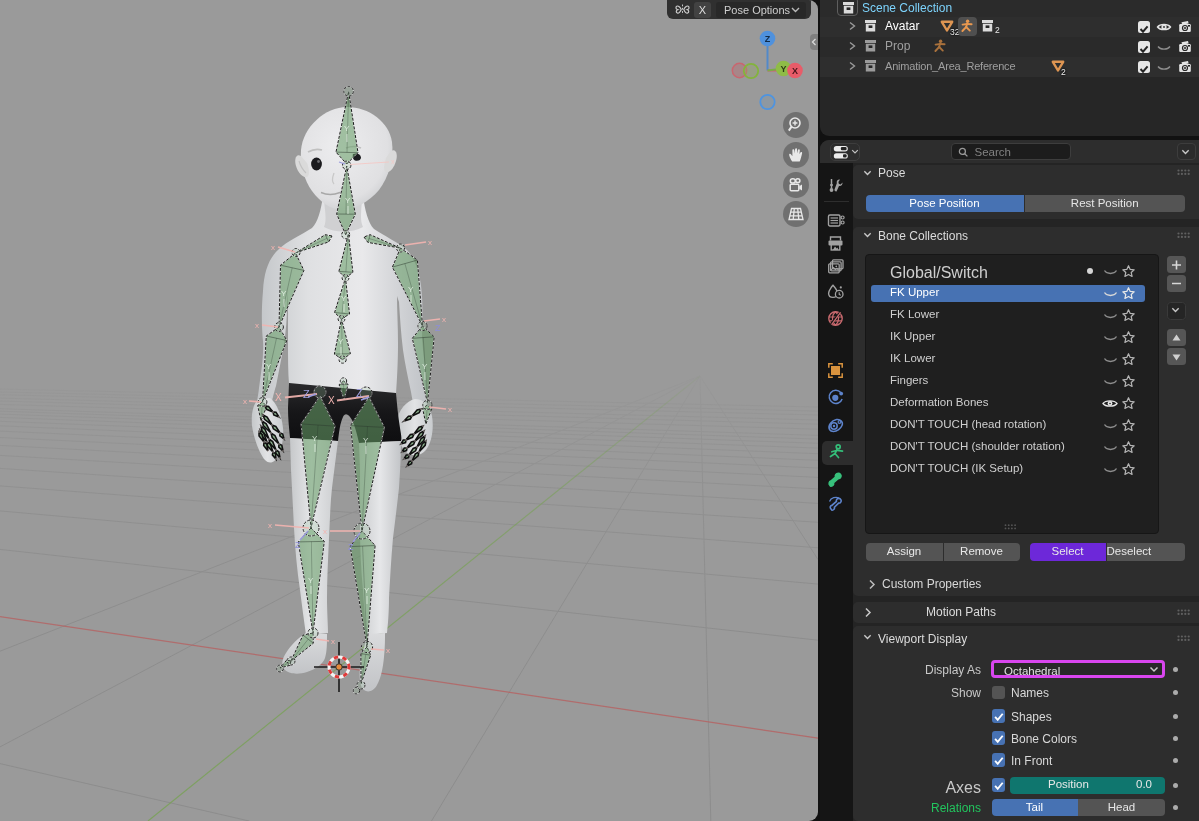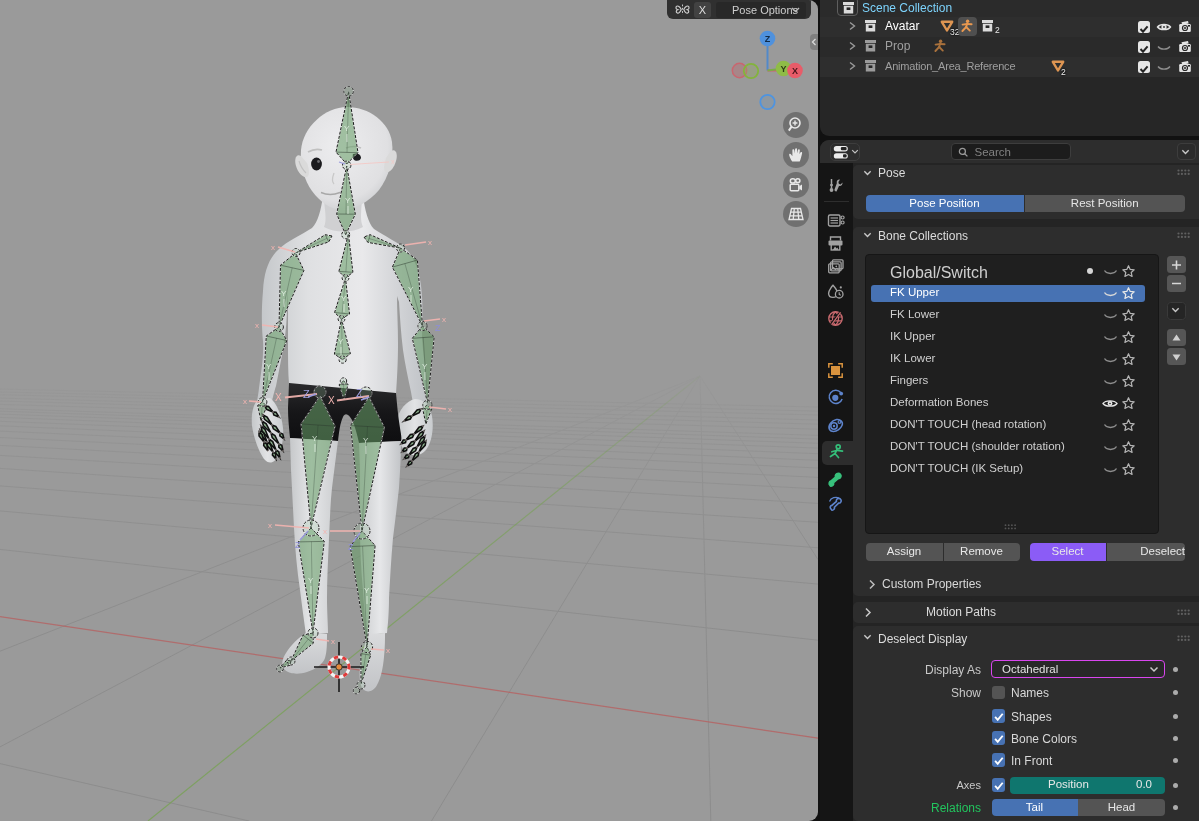--- a/index.html
+++ b/index.html
@@ -385,21 +385,21 @@
         <circle cx="339" cy="667" r="10" fill="none" stroke="#e03a3a" stroke-width="3" stroke-dasharray="4.36 4.36" stroke-dashoffset="2"></circle>
         <circle cx="339" cy="667" r="3.2" fill="#e78a3a" stroke="#333" stroke-width="1"></circle>
       </g>
 </svg>
 <div style="position:absolute;left:667px;top:0;width:143.5px;height:19px;background:#303030;border-radius:0 0 6px 6px">
 <svg width="17" height="15" viewBox="0 0 17 15" style="position:absolute;left:7px;top:2px">
         <path d="M7.2,7.5 C6.2,5.2 4.2,3.4 2.8,4.2 C1.4,5 1.8,7.2 3.6,7.7 C2,8.2 1.8,10.4 3.3,11 C4.8,11.6 6.4,9.8 7.2,7.5 Z M9.8,7.5 C10.8,5.2 12.8,3.4 14.2,4.2 C15.6,5 15.2,7.2 13.4,7.7 C15,8.2 15.2,10.4 13.7,11 C12.2,11.6 10.6,9.8 9.8,7.5 Z" fill="none" stroke="#c9c9c9" stroke-width="1.2"></path>
         <line x1="8.5" y1="2.5" x2="8.5" y2="12.5" stroke="#c9c9c9" stroke-width="1" stroke-dasharray="1.8 1.5"></line>
       </svg>
 <div style="position:absolute;left:27px;top:1.5px;width:17px;height:16px;background:#424242;border-radius:3px;color:#dedede;font-size:11px;text-align:center;line-height:16px">X</div>
-<div style="position:absolute;left:49px;top:1.5px;width:90px;height:16px;background:#282828;border-radius:3px;color:#cfcfcf;font-size:11px;line-height:16px"><span style="margin-left:16px">Pose Options</span><svg width="9" height="6" viewBox="0 0 9 6" style="position:absolute;right:6px;top:5.5px">
+<div style="position:absolute;left:49px;top:1.5px;width:90px;height:16px;background:#282828;border-radius:3px;color:#cfcfcf;font-size:11px;line-height:16px"><span style="margin-left:8px">Pose Options</span><svg width="9" height="6" viewBox="0 0 9 6" style="position:absolute;right:6px;top:5.5px">
           <path d="M1,1 L4.5,4.5 L8,1" fill="none" stroke="#bbb" stroke-width="1.4"></path>
         </svg></div>
 </div>
 <svg width="90" height="110" viewBox="0 0 90 110" style="position:absolute;left:723px;top:16px">
 <line x1="44.5" y1="54.5" x2="44.5" y2="22.5" stroke="#5289c9" stroke-width="2"></line>
 <line x1="44.5" y1="54.5" x2="72" y2="54.5" stroke="#d35e6d" stroke-width="2"></line>
 <line x1="44.5" y1="54.5" x2="60.5" y2="52.5" stroke="#7aac48" stroke-width="2"></line>
 <circle cx="16.5" cy="54.5" r="7.2" fill="#b2777c" fill-opacity="0.55" stroke="#c9666f" stroke-width="1.5"></circle>
 <circle cx="28" cy="55" r="7.2" fill="#96a568" fill-opacity="0.4" stroke="#83b43c" stroke-width="1.8"></circle>
 <circle cx="44.5" cy="86" r="7.2" fill="#7d96ad" fill-opacity="0.4" stroke="#4e94e0" stroke-width="1.8"></circle>
@@ -768,22 +768,22 @@
     <path d="M1.5,1.5 L5,5 L8.5,1.5" fill="none" stroke="#c8c8c8" stroke-width="1.5"></path>
   </svg>
 <div style="position:absolute;left:1166.5px;top:328.5px;width:19px;height:17.5px;background:#565656;border-radius:3.5px"></div>
 <div style="position:absolute;left:1166.5px;top:347.5px;width:19px;height:17.5px;background:#565656;border-radius:3.5px"></div>
 <svg width="19" height="38" viewBox="0 0 19 38" style="position:absolute;left:1166.5px;top:328.5px">
     <path d="M9.5,5.5 L13.5,11.5 L5.5,11.5 Z" fill="#d0d0d0"></path>
     <path d="M9.5,31.5 L5.5,25.5 L13.5,25.5 Z" fill="#d0d0d0"></path>
   </svg>
 <div style="position:absolute;left:865.5px;top:543px;width:77px;height:18px;background:#545454;border-radius:4px 0 0 4px;color:#e8e8e8;font-size:11.5px;text-align:center;line-height:17.5px">Assign</div>
 <div style="position:absolute;left:943.5px;top:543px;width:76px;height:18px;background:#545454;border-radius:0 4px 4px 0;color:#e8e8e8;font-size:11.5px;text-align:center;line-height:17.5px">Remove</div>
-<div style="position:absolute;left:1029.5px;top:543px;width:76px;height:18px;background:#8b5cf6;border-radius:4px 0 0 4px;color:#e8e8e8;font-size:11.5px;text-align:center;line-height:17.5px">Select</div>
-<div style="position:absolute;left:1106.5px;top:543px;width:78.5px;height:18px;background:#545454;border-radius:0 4px 4px 0;color:#e8e8e8;font-size:11.5px;text-align:right;line-height:17.5px">Deselect</div>
+<div style="position:absolute;left:1029.5px;top:543px;width:76px;height:18px;background:#6d28d9;border-radius:4px 0 0 4px;color:#e8e8e8;font-size:11.5px;text-align:center;line-height:17.5px">Select</div>
+<div style="position:absolute;left:1106.5px;top:543px;width:78.5px;height:18px;background:#545454;border-radius:0 4px 4px 0;color:#e8e8e8;font-size:11.5px;text-align:left;line-height:17.5px">Deselect</div>
 <svg width="8" height="11" viewBox="0 0 8 11" style="position:absolute;left:868px;top:578.5px">
     <path d="M2,1.5 L6,5.5 L2,9.5" fill="none" stroke="#bdbdbd" stroke-width="1.5"></path>
   </svg>
 <div style="position:absolute;left:882px;top:577px;font-size:12px;color:#d8d8d8">Custom Properties</div>
 <div style="position:absolute;left:852.5px;top:602px;width:346.5px;height:20.5px;background:#2d2d2d;border-radius:5px 0 0 5px"></div>
 <svg width="8" height="11" viewBox="0 0 8 11" style="position:absolute;left:864px;top:607px">
     <path d="M2,1.5 L6,5.5 L2,9.5" fill="none" stroke="#c9c9c9" stroke-width="1.5"></path>
   </svg>
 <div style="position:absolute;left:926px;top:605px;font-size:12px;color:#dcdcdc">Motion Paths</div>
 <svg width="14" height="7" viewBox="0 0 14 7" style="position:absolute;left:1177px;top:608.5px">
@@ -793,33 +793,33 @@
     <circle cx="11.7" cy="1.5" r="1.1" fill="#606060"></circle>
     <circle cx="1.5" cy="4.9" r="1.1" fill="#606060"></circle>
     <circle cx="4.9" cy="4.9" r="1.1" fill="#606060"></circle>
     <circle cx="8.3" cy="4.9" r="1.1" fill="#606060"></circle>
     <circle cx="11.7" cy="4.9" r="1.1" fill="#606060"></circle>
   </svg>
 <div style="position:absolute;left:852.5px;top:625.5px;width:346.5px;height:195.5px;background:#2d2d2d;border-radius:5px 0 0 5px"></div>
 <svg width="9" height="6.3" viewBox="0 0 10 7" style="position:absolute;left:863px;top:633.5px">
     <path d="M1.5,1.5 L5,5 L8.5,1.5" fill="none" stroke="#c9c9c9" stroke-width="1.5"></path>
   </svg>
-<div style="position:absolute;left:878px;top:631.5px;font-size:12px;color:#dcdcdc">Deselect Display</div>
+<div style="position:absolute;left:878px;top:631.5px;font-size:12px;color:#dcdcdc">Viewport Display</div>
 <svg width="14" height="7" viewBox="0 0 14 7" style="position:absolute;left:1177px;top:634.5px">
     <circle cx="1.5" cy="1.5" r="1.1" fill="#606060"></circle>
     <circle cx="4.9" cy="1.5" r="1.1" fill="#606060"></circle>
     <circle cx="8.3" cy="1.5" r="1.1" fill="#606060"></circle>
     <circle cx="11.7" cy="1.5" r="1.1" fill="#606060"></circle>
     <circle cx="1.5" cy="4.9" r="1.1" fill="#606060"></circle>
     <circle cx="4.9" cy="4.9" r="1.1" fill="#606060"></circle>
     <circle cx="8.3" cy="4.9" r="1.1" fill="#606060"></circle>
     <circle cx="11.7" cy="4.9" r="1.1" fill="#606060"></circle>
   </svg>
 <div style="position:absolute;left:881px;top:662.5px;width:100px;height:13px;font-size:12px;color:#c8c8c8;text-align:right;white-space:nowrap">Display As</div>
-<div style="position:absolute;left:991px;top:660px;width:174px;height:18px;background:#282828;border:1px solid #d946ef;border-radius:4px">
+<div style="position:absolute;left:991px;top:660px;width:174px;height:18px;background:#282828;border:3px solid #d946ef;border-radius:4px">
     <span style="position:absolute;left:10px;top:1.5px;font-size:11.5px;color:#e3e3e3">Octahedral</span>
   </div>
 <svg width="10" height="7.0" viewBox="0 0 10 7" style="position:absolute;left:1149px;top:666px">
     <path d="M1.5,1.5 L5,5 L8.5,1.5" fill="none" stroke="#c8c8c8" stroke-width="1.5"></path>
   </svg>
 <div style="position:absolute;left:1173px;top:666.5px;width:5px;height:5px;border-radius:50%;background:#ababab"></div>
 <div style="position:absolute;left:881px;top:686px;width:100px;height:13px;font-size:12px;color:#c8c8c8;text-align:right">Show</div>
 <div style="position:absolute;left:991.5px;top:685.5px;width:13.5px;height:13.5px;background:#545454;border-radius:3px"></div>
 <div style="position:absolute;left:1011px;top:686px;font-size:12px;color:#d8d8d8">Names</div>
 <div style="position:absolute;left:1173px;top:690px;width:5px;height:5px;border-radius:50%;background:#ababab"></div>
@@ -831,21 +831,21 @@
 <div style="position:absolute;left:991.5px;top:731.2px;width:13.5px;height:13.5px;background:#4772b3;border-radius:3px"><svg width="13.5" height="13.5" viewBox="0 0 13 13">
       <path d="M3,6.7 L5.5,9.4 L10.3,3.6" fill="none" stroke="#fff" stroke-width="1.8"></path>
     </svg></div>
 <div style="position:absolute;left:1011px;top:731.7px;font-size:12px;color:#d8d8d8">Bone Colors</div>
 <div style="position:absolute;left:1173px;top:735.7px;width:5px;height:5px;border-radius:50%;background:#ababab"></div>
 <div style="position:absolute;left:991.5px;top:753.0px;width:13.5px;height:13.5px;background:#4772b3;border-radius:3px"><svg width="13.5" height="13.5" viewBox="0 0 13 13">
       <path d="M3,6.7 L5.5,9.4 L10.3,3.6" fill="none" stroke="#fff" stroke-width="1.8"></path>
     </svg></div>
 <div style="position:absolute;left:1011px;top:753.5px;font-size:12px;color:#d8d8d8">In Front</div>
 <div style="position:absolute;left:1173px;top:757.5px;width:5px;height:5px;border-radius:50%;background:#ababab"></div>
-<div style="position:absolute;left:881px;top:778.5px;width:100px;height:13px;font-size:11px;color:#c8c8c8;text-align:right">Axes</div>
+<div style="position:absolute;left:881px;top:778.5px;width:100px;height:13px;font-size:16px;color:#c8c8c8;text-align:right">Axes</div>
 <div style="position:absolute;left:991.5px;top:778px;width:13.5px;height:13.5px;background:#4772b3;border-radius:3px"><svg width="13.5" height="13.5" viewBox="0 0 13 13">
       <path d="M3,6.7 L5.5,9.4 L10.3,3.6" fill="none" stroke="#fff" stroke-width="1.8"></path>
     </svg></div>
 <div style="position:absolute;left:1010px;top:776.5px;width:155px;height:17.5px;background:#0f766e;border-radius:4px">
     <span style="position:absolute;left:38px;top:1.5px;font-size:11.5px;color:#e8e8e8">Position</span>
     <span style="position:absolute;right:13px;top:1.5px;font-size:11.5px;color:#e8e8e8">0.0</span>
   </div>
 <div style="position:absolute;left:1173px;top:782.5px;width:5px;height:5px;border-radius:50%;background:#ababab"></div>
 <div style="position:absolute;left:881px;top:800.5px;width:100px;height:13px;font-size:12px;color:#22c55e;text-align:right">Relations</div>
 <div style="position:absolute;left:991.5px;top:798.5px;width:86px;height:17.5px;background:#4772b3;border-radius:4px 0 0 4px;color:#fff;font-size:11.5px;text-align:center;line-height:17px">Tail</div>

